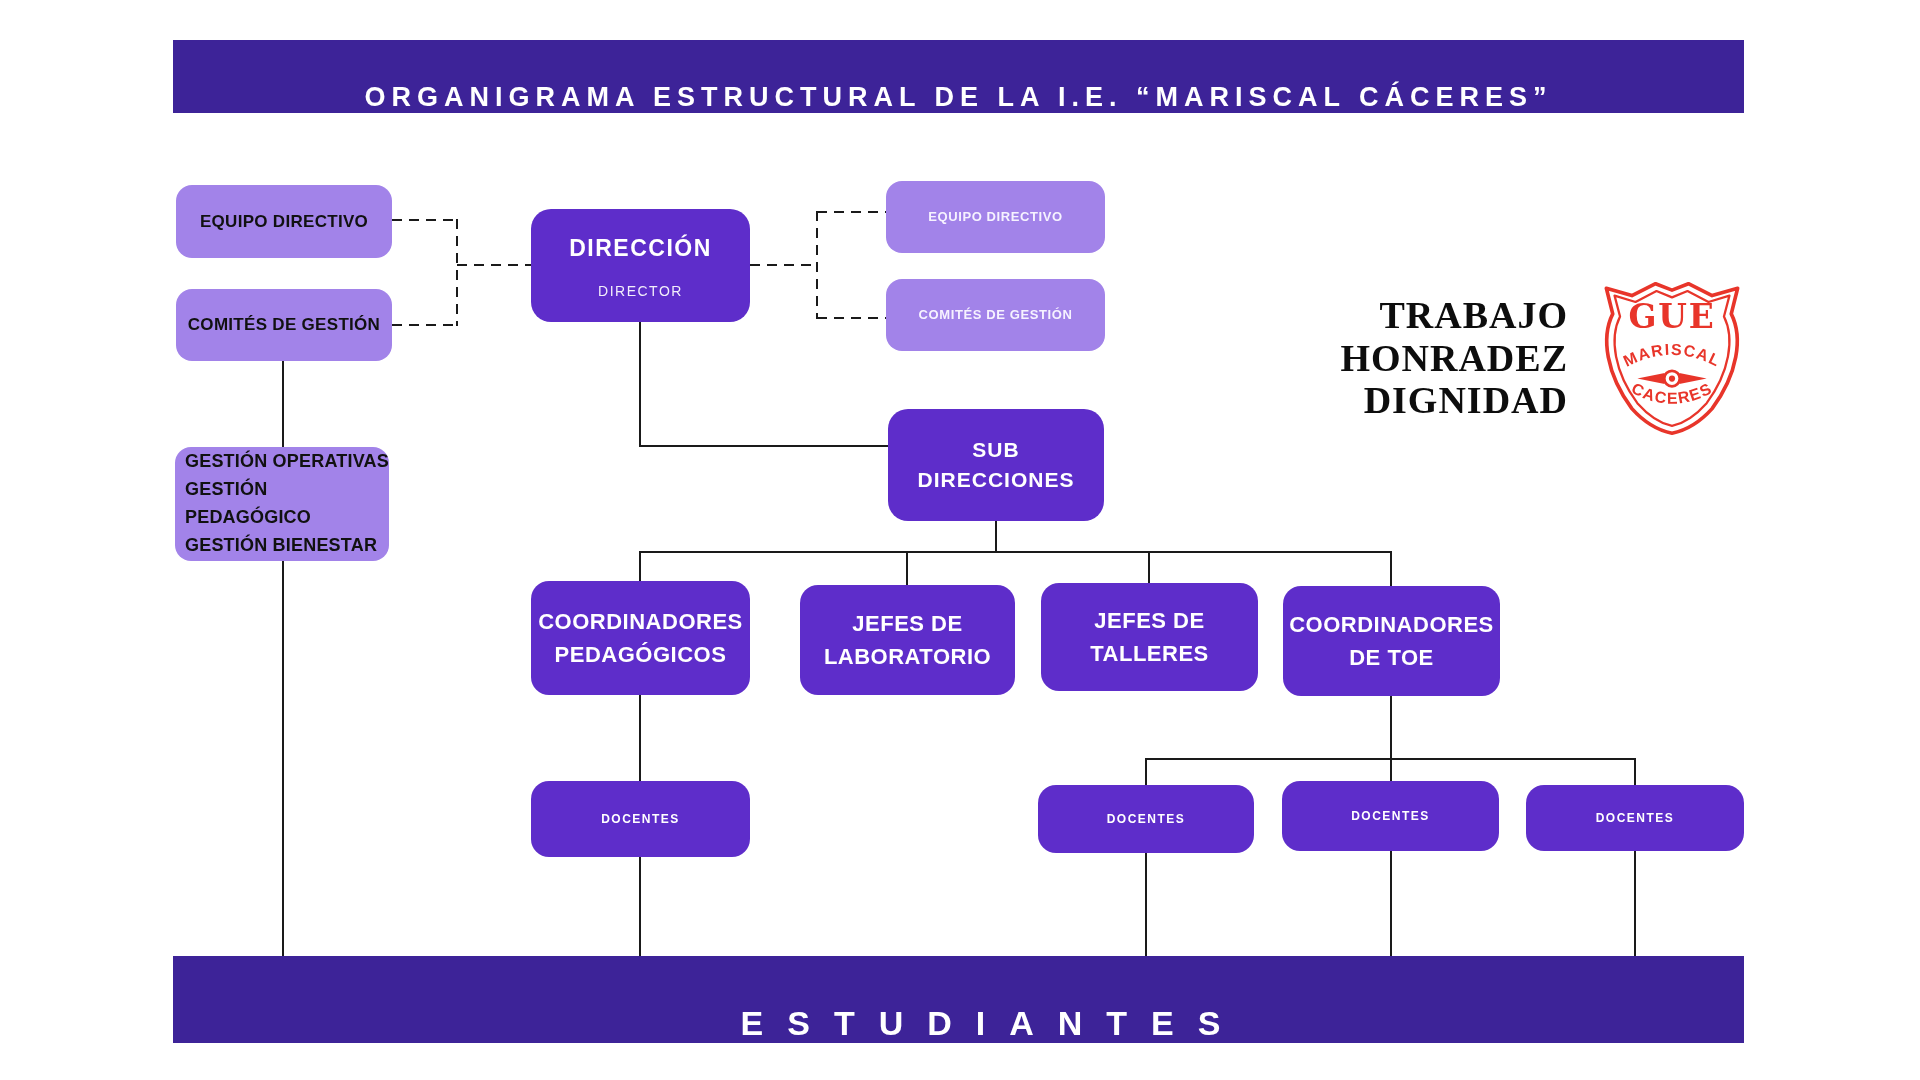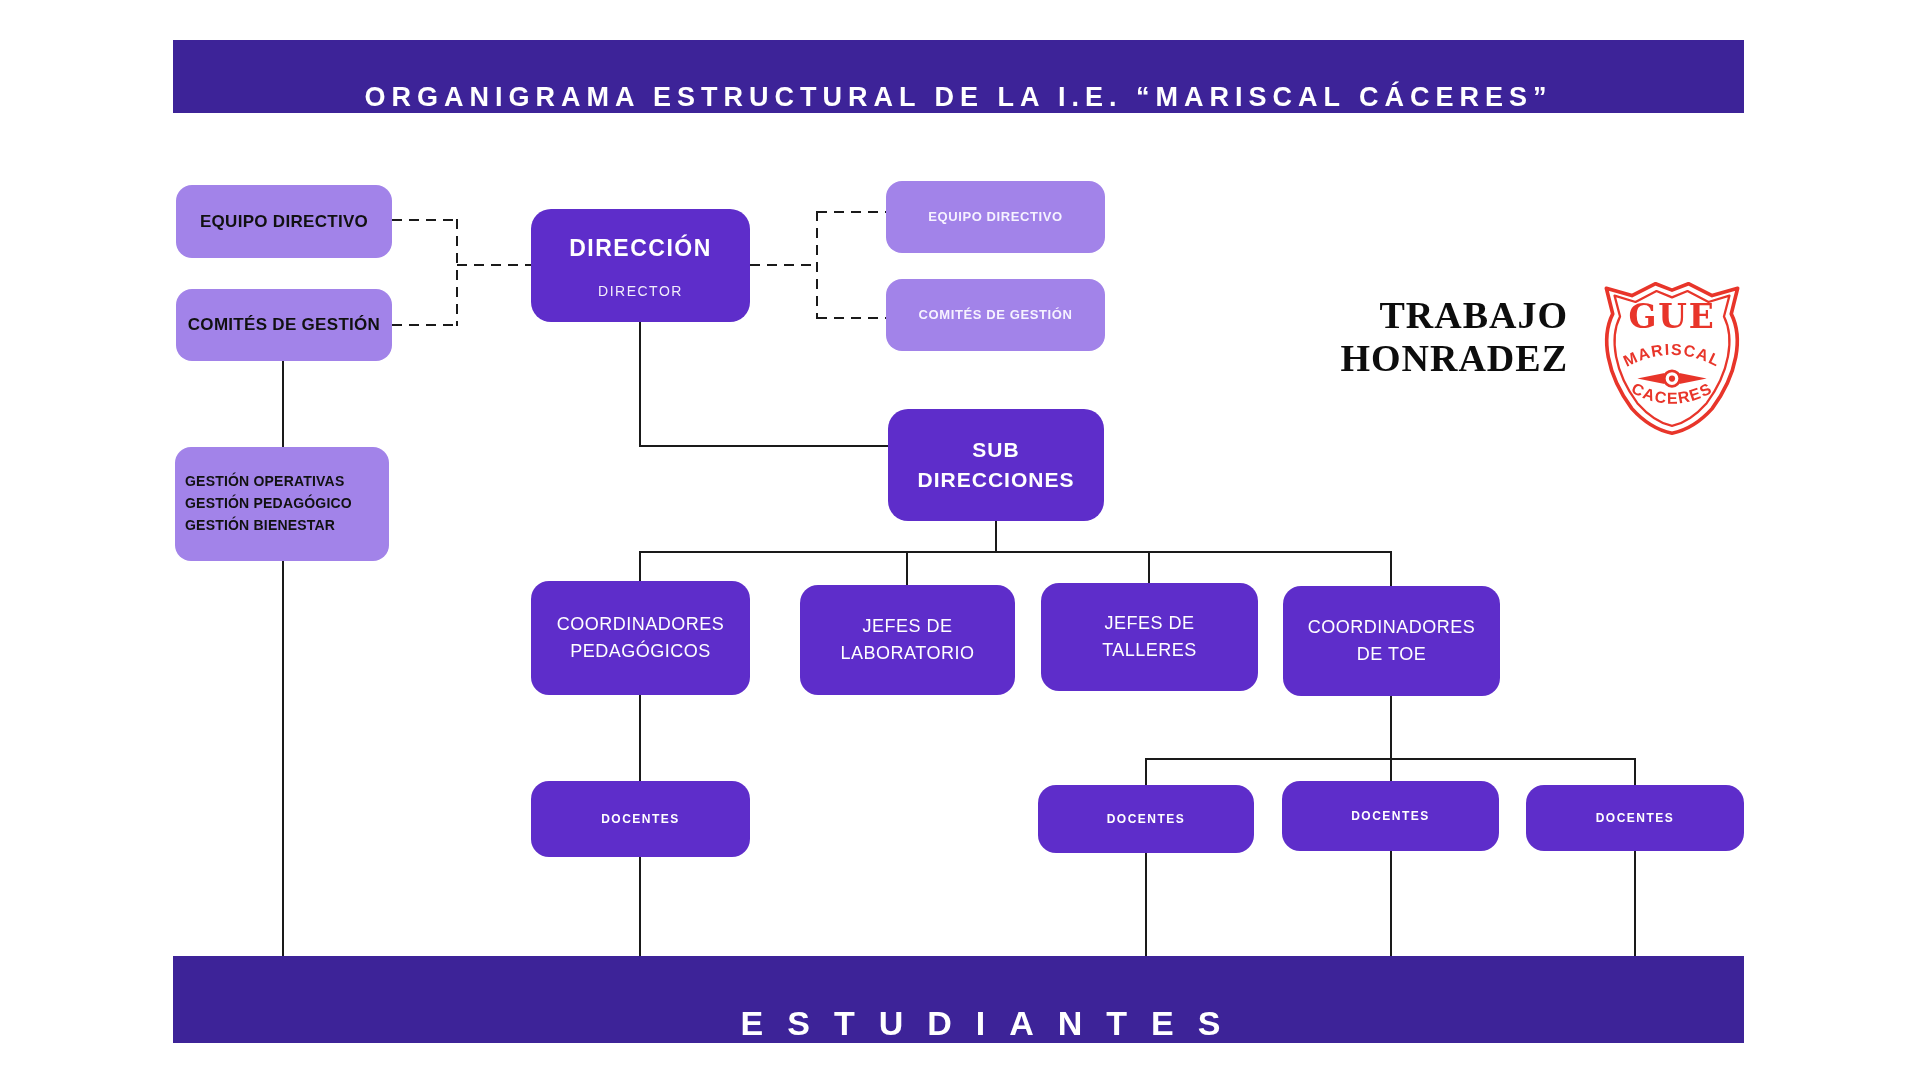--- a/index.html
+++ b/index.html
@@ -30,24 +30,24 @@
   }
   .box.dark{background:var(--box-dark,#5e2dca);color:var(--text-on-dark,#fff);align-items:center;}
   .box.light{background:var(--box-light,#a283e9);color:var(--text-on-light,#111);}
   .box.light.on-light-white{color:#f6f2ff;}
   .box-label{white-space:pre-line;font-weight:700;line-height:1.4;}
   .lbl-17{font-size:17px;letter-spacing:0.3px;}
   .lbl-13{font-size:13px;font-weight:600;letter-spacing:0.6px;}
   .lbl-main{font-size:23px;letter-spacing:1.5px;}
   .box-sublabel{font-size:14px;letter-spacing:1.5px;color:rgba(255,255,255,0.92);margin-top:18px;font-weight:400;}
   .lbl-sub{font-size:21px;letter-spacing:1px;line-height:1.45;}
-  .lbl-coord{font-size:18px;font-weight:400;letter-spacing:0.5px;line-height:1.5;}
+  .lbl-coord{font-size:22px;font-weight:700;letter-spacing:0.5px;line-height:1.5;}
   .lbl-doc{font-size:12px;font-weight:600;letter-spacing:1.5px;}
   .gestion-box{align-items:flex-start;text-align:left;padding-left:10px;}
-  .gestion-line{font-size:14px;font-weight:700;line-height:1.55;letter-spacing:0.2px;}
+  .gestion-line{font-size:18px;font-weight:700;line-height:1.55;letter-spacing:0.2px;}
   .line{position:absolute;background:var(--line,#1a1a1a);}
   .line.h{height:2px;}
   .line.v{width:2px;}
   .dash{position:absolute;}
   .dash.h{height:2px;background:repeating-linear-gradient(90deg,var(--line,#1a1a1a) 0 10px,transparent 10px 17px);}
   .dash.v{width:2px;background:repeating-linear-gradient(180deg,var(--line,#1a1a1a) 0 10px,transparent 10px 17px);}
   .motto{
     position:absolute;right:352px;top:294px;text-align:right;
     font-family:"Liberation Serif", serif;font-weight:700;
     font-size:38px;line-height:1.12;letter-spacing:1px;color:#0d0d0d;
@@ -152,20 +152,21 @@
   <div class="box dark" style="left:1282px;top:781px;width:217px;height:70px;">
     <div class="box-label lbl-doc">DOCENTES</div>
   </div>
   <div class="box dark" style="left:1526px;top:785px;width:218px;height:66px;">
     <div class="box-label lbl-doc">DOCENTES</div>
   </div>
 
   <div class="motto">
     <div>TRABAJO</div>
     <div>HONRADEZ</div>
+    <div>DIGNIDAD</div>
   </div>
 
   <div class="logo">
     <svg viewBox="0 0 160 170" xmlns="http://www.w3.org/2000/svg">
       <g fill="none" stroke="#e8352a" stroke-linejoin="round">
         <path stroke-width="4" d="M80 10 L62 3 L36 16 L8 8 L15 36 C2 62 8 102 36 140 C54 160 70 165 80 167 C90 165 106 160 124 140 C152 102 158 62 145 36 L152 8 L124 16 L98 3 Z"></path>
         <path stroke-width="2.5" d="M80 18 L63 11 L40 23 L17 16 L23 39 C11 63 17 100 42 134 C58 152 71 157 80 159 C89 157 102 152 118 134 C143 100 149 63 137 39 L143 16 L120 23 L97 11 Z"></path>
       </g>
       <text class="gue" x="80" y="52" text-anchor="middle">GUE</text>
       <defs>

